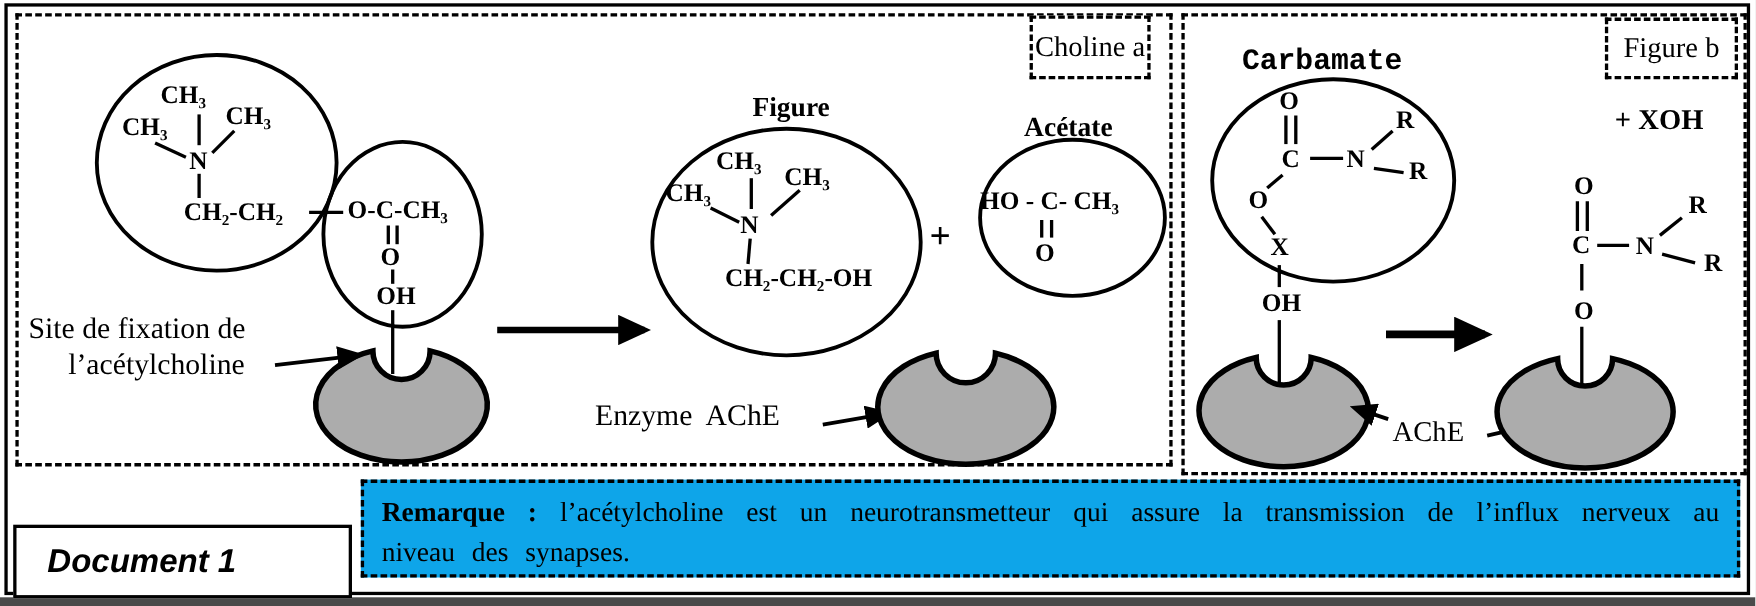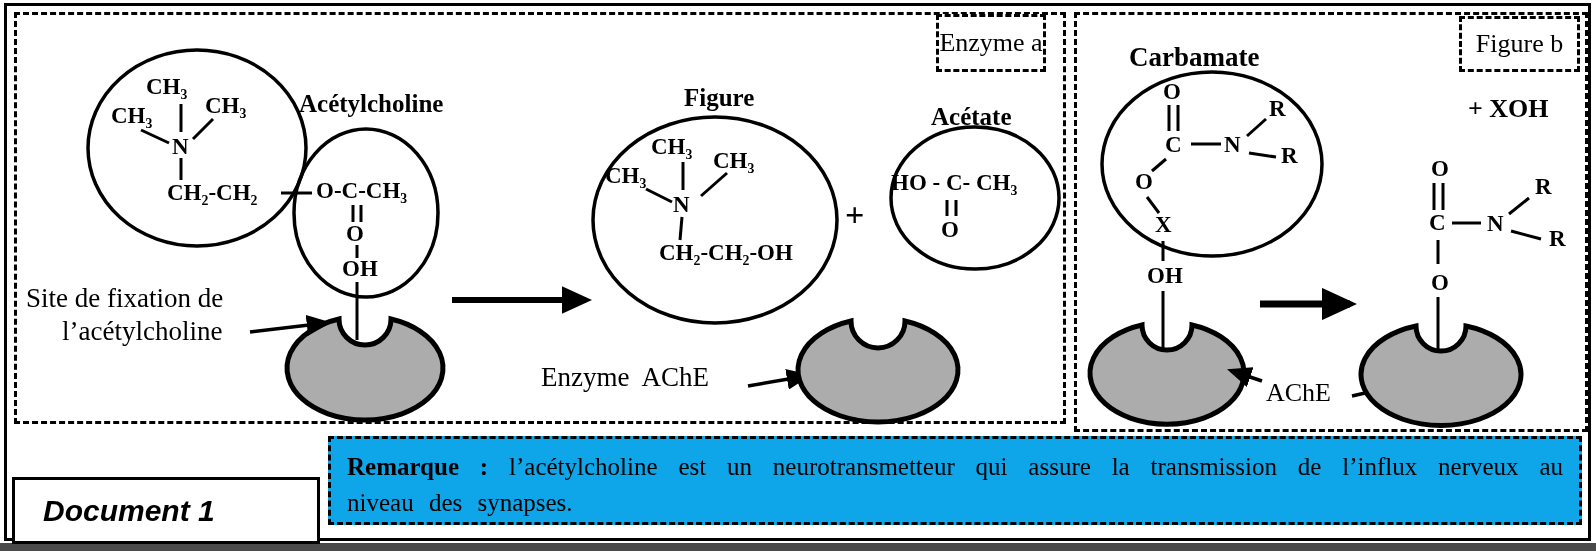--- a/index.html
+++ b/index.html
@@ -5,21 +5,21 @@
   html,body{margin:0;padding:0;background:#e8e8e8;}
   .page{position:relative;width:1596px;height:551px;background:#ffffff;overflow:hidden;
         font-family:"Liberation Serif","DejaVu Serif",serif;color:#000;}
   .frame{position:absolute;left:4px;top:3px;right:5px;bottom:10px;border:3px solid #000;}
   .scanstrip{position:absolute;left:0;right:0;bottom:0;height:8px;background:#4a4a4a;}
   .dash{position:absolute;border:3px dashed #000;}
   .t{position:absolute;white-space:pre;line-height:1.05;font-weight:bold;font-size:23px;}
   .lbl{font-size:25px;}
   .plain{font-weight:normal;font-size:27px;}
   .big{font-size:34px;}
-  .sans{font-family:Liberation Serif, serif;}
+  .sans{font-family:Liberation Mono, monospace;}
   .tagbox{position:absolute;border:3px dashed #000;background:#fff;display:flex;
           align-items:center;justify-content:center;font-size:26px;font-weight:normal;}
   .remark{position:absolute;left:328px;top:436px;width:1254px;height:89px;border:3px dashed #000;
           box-sizing:border-box;background:#0ea5e9;}
   .remark p{margin:10px 16px 0 16px;width:1216px;font-size:25px;line-height:1.45;
             text-align:justify;word-spacing:9px;}
   .remark b{font-weight:bold;}
   .docbox{position:absolute;left:12px;top:477px;width:302px;height:61px;border:3px solid #000;
           background:#fff;display:flex;align-items:center;}
   .docbox span{font-family:"Liberation Sans","DejaVu Sans",sans-serif;font-weight:bold;
@@ -120,32 +120,31 @@
       <line x1="1452" y1="223" x2="1481" y2="223"></line>
       <line x1="1509" y1="214" x2="1529" y2="198"></line>
       <line x1="1511" y1="231" x2="1541" y2="239"></line>
       <line x1="1438" y1="240" x2="1438" y2="264"></line>
       <line x1="1438" y1="297" x2="1438" y2="352"></line>
     </g>
     <path d="M1416,326 A25,25 0 1 0 1466,326 A80,51 0 1 1 1416,326 Z" fill="#acacac" stroke="#000" stroke-width="5"></path>
   </svg>
 
   <div class="tagbox" style="left:936px;top:14px;width:104px;height:52px;">
-    <span>Enzyme a</span>
+    <span>Choline a</span>
   </div>
   <div class="tagbox" style="left:1459px;top:16px;width:115px;height:50px;">
     <span>Figure b</span>
   </div>
 
   <div class="t" style="left:146px;top:75px;">CH₃</div>
   <div class="t" style="left:111px;top:104px;">CH₃</div>
   <div class="t" style="left:205px;top:94px;">CH₃</div>
   <div class="t" style="left:172px;top:135px;">N</div>
   <div class="t" style="left:167px;top:181px;">CH₂-CH₂</div>
-  <div class="t lbl" style="left:299px;top:91px;">Acétylcholine</div>
   <div class="t" style="left:316px;top:179px;">O-C-CH₃</div>
   <div class="t" style="left:346px;top:222px;">O</div>
   <div class="t" style="left:342px;top:257px;">OH</div>
 
   <div class="t plain" style="left:62px;top:317px;">l’acétylcholine</div>
   <div class="t plain" style="left:26px;top:284px;">Site de fixation de</div>
 
   <div class="t lbl" style="left:684px;top:85px;">Figure</div>
   <div class="t" style="left:651px;top:135px;">CH₃</div>
   <div class="t" style="left:713px;top:149px;">CH₃</div>

